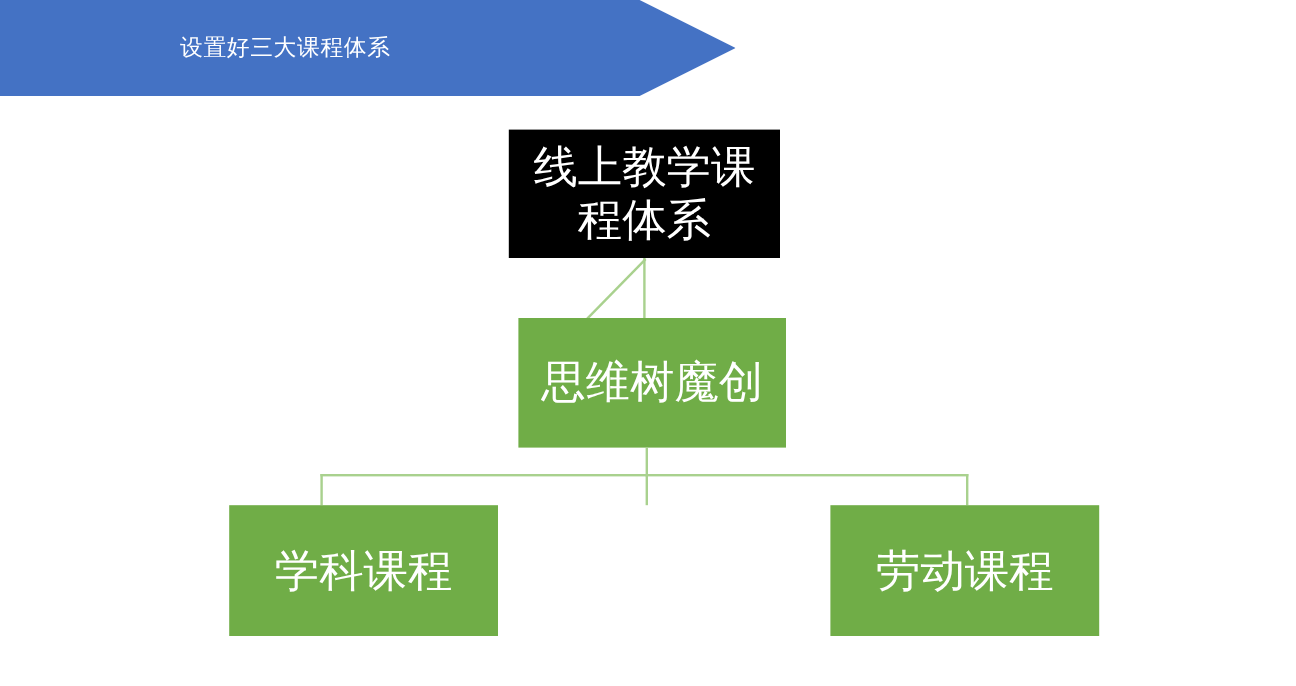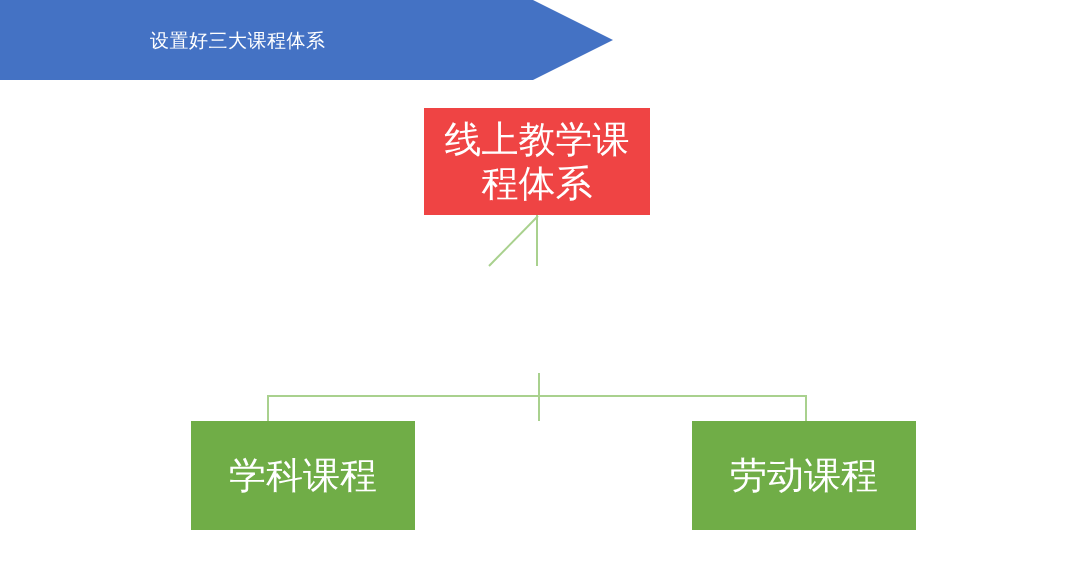--- a/index.html
+++ b/index.html
@@ -59,21 +59,21 @@
     box-sizing: border-box;
     line-height: 1.18;
     user-select: none;
   }
 
   .node-root {
     left: 424px;
     top: 108px;
     width: 226px;
     height: 107px;
-    background: #ef4444;
+    background: #000000;
     font-size: 37px;
     padding: 0 6px;
   }
 
   .node-mid {
     left: 432px;
     top: 265px;
     width: 223px;
     height: 108px;
     background: #70AD47;
@@ -145,20 +145,21 @@
   <div class="banner"></div>
   <div class="banner-label">设置好三大课程体系</div>
 
   <div class="node node-root">线上教学课程体系</div>
 
   <div class="conn conn-v conn-root-stub"></div>
   <svg class="conn-root-diag" viewBox="0 0 54 54" width="54" height="54" aria-hidden="true">
     <line x1="52" y1="2" x2="3" y2="52"></line>
   </svg>
 
+  <div class="node node-mid">思维树魔创</div>
 
   <div class="conn conn-v conn-mid-down"></div>
   <div class="conn conn-h conn-bus"></div>
   <div class="conn conn-v conn-drop conn-drop-1"></div>
   <div class="conn conn-v conn-drop conn-drop-2"></div>
   <div class="conn conn-v conn-drop conn-drop-3"></div>
 
   <div class="node node-leaf node-leaf-1">学科课程</div>
   <div class="node node-leaf node-leaf-3">劳动课程</div>
 

